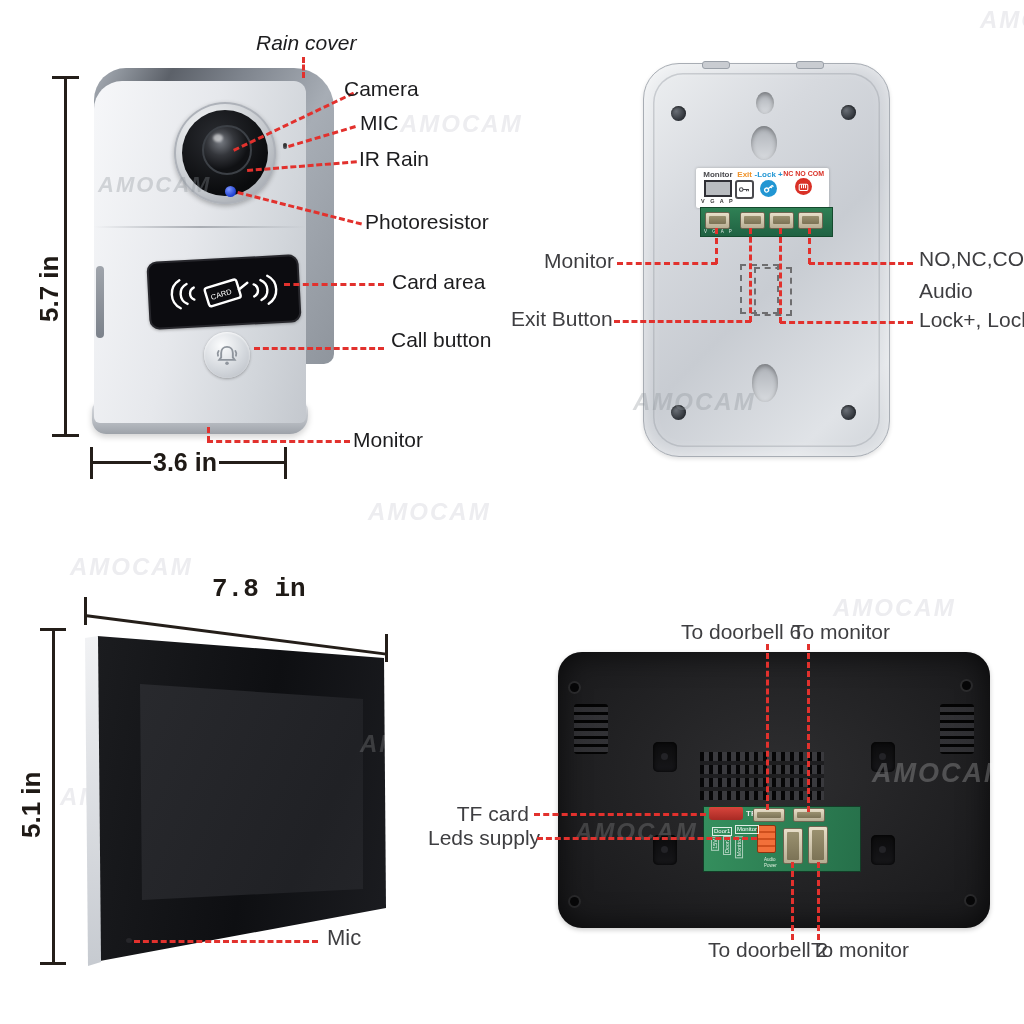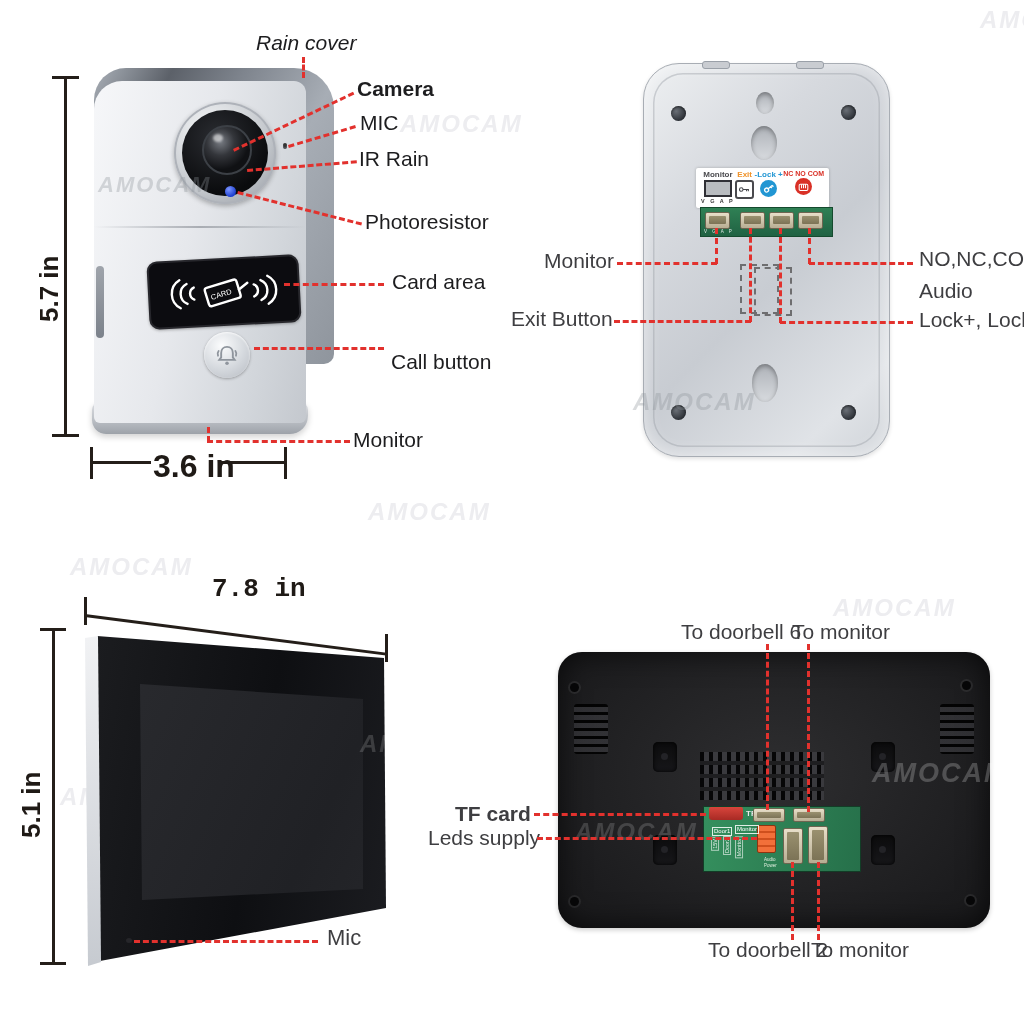--- a/index.html
+++ b/index.html
@@ -2,21 +2,21 @@
 <html><head>
 <meta charset="utf-8">
 <style>
   html,body{margin:0;padding:0;background:#fff;}
   #stage{position:relative;width:1024px;height:1024px;background:#fff;overflow:hidden;
          font-family:"Liberation Sans",sans-serif;}
   .abs{position:absolute;}
   
   .lbl{position:absolute;font-size:21px;color:#1d1d1f;white-space:nowrap;line-height:1.1;}
   .lbl-g{color:#3e3e41;}
-  .dim{position:absolute;font-weight:bold;font-size:32px;color:#1f1a16;white-space:nowrap;}
+  .dim{position:absolute;font-weight:bold;font-size:25px;color:#1f1a16;white-space:nowrap;}
   .dim-big{font-size:26px;}
   .rot90{transform:rotate(-90deg);transform-origin:left top;}
   .wm{position:absolute;font-style:italic;font-weight:600;letter-spacing:2px;font-size:24px;
       color:#ededf0;white-space:nowrap;pointer-events:none;}
   .wm-dev{color:rgba(140,145,152,.33);}
   .wm-dark{color:rgba(255,255,255,.16);}
   .wm-dark2{color:rgba(255,255,255,.22);font-size:27px;}
   
   .dash-h{position:absolute;height:0;border-top:3px dashed #e2312d;transform-origin:left top;}
   .dash-v{position:absolute;width:0;border-left:3px dashed #e2312d;transform-origin:left top;}
@@ -194,37 +194,37 @@
   <div class="dtick-v" style="left:90px;top:447px;"></div>
   <div class="dtick-v" style="left:284px;top:447px;"></div>
   <div class="dline-h" style="left:92px;top:461px;width:59px;"></div>
   <div class="dline-h" style="left:219px;top:461px;width:66px;"></div>
   <div class="dim" style="left:153px;top:448px;">3.6 in</div>
 
   <div class="dash-v" style="left:302px;top:57px;height:21px;"></div>
   <div class="lbl" style="left:256px;top:31px;font-style:italic;">Rain cover</div>
 
   <div class="dash-h" style="left:233px;top:149px;width:133px;transform:rotate(-25.5deg);"></div>
-  <div class="lbl" style="left:357px;top:77px;font-weight:bold;">Camera</div>
+  <div class="lbl" style="left:344px;top:77px;">Camera</div>
 
   <div class="dash-h" style="left:288px;top:145px;width:70px;transform:rotate(-16.5deg);"></div>
   <div class="abs" style="left:283px;top:143px;width:4px;height:4px;border-radius:50%;background:#333;"></div>
   <div class="lbl" style="left:360px;top:111px;">MIC</div>
 
   <div class="dash-h" style="left:247px;top:169px;width:110px;transform:rotate(-4.5deg);"></div>
   <div class="lbl" style="left:359px;top:147px;">IR Rain</div>
 
   <div class="dash-h" style="left:238px;top:191px;width:128px;transform:rotate(14.3deg);"></div>
   <div class="lbl" style="left:365px;top:210px;">Photoresistor</div>
 
   <div class="dash-h" style="left:284px;top:283px;width:100px;"></div>
   <div class="lbl" style="left:392px;top:270px;">Card area</div>
 
   <div class="dash-h" style="left:254px;top:347px;width:130px;"></div>
-  <div class="lbl" style="left:391px;top:350px;">Call button</div>
+  <div class="lbl" style="left:391px;top:328px;">Call button</div>
 
   <div class="dash-v" style="left:207px;top:427px;height:15px;"></div>
   <div class="dash-h" style="left:207px;top:440px;width:143px;"></div>
   <div class="lbl" style="left:353px;top:428px;">Monitor</div>
 
   <div class="dbb">
     <div class="dbb-inner"></div>
     <div class="dbb-tab" style="left:58px;"></div>
     <div class="dbb-tab" style="left:152px;"></div>
     <div class="screw" style="left:27px;top:42px;"></div>
@@ -367,21 +367,21 @@
       <span class="ptiny" style="left:60px;top:56px;">Power</span>
     </div>
   </div>
 
   <span class="wm wm-dark2" style="left:872px;top:758px;">AMOCAM</span>
   <span class="wm wm-dark" style="left:575px;top:818px;">AMOCAM</span>
 
   <div class="dash-v" style="left:766px;top:644px;height:166px;"></div>
   <div class="dash-v" style="left:807px;top:644px;height:168px;"></div>
 
-  <div class="lbl lbl-g" style="left:455px;top:802px;width:74px;text-align:right;font-weight:bold;">TF card</div>
+  <div class="lbl lbl-g" style="left:455px;top:802px;width:74px;text-align:right;">TF card</div>
   <div class="dash-h" style="left:534px;top:813px;width:172px;"></div>
 
   <div class="lbl lbl-g" style="left:428px;top:826px;">Leds supply</div>
   <div class="dash-h" style="left:537px;top:837px;width:220px;"></div>
 
   <div class="dash-v" style="left:791px;top:862px;height:78px;"></div>
   <div class="dash-v" style="left:817px;top:862px;height:78px;"></div>
   <div class="lbl lbl-g" style="left:708px;top:938px;">To doorbell 2</div>
   <div class="lbl lbl-g" style="left:811px;top:938px;">To monitor</div>
 

